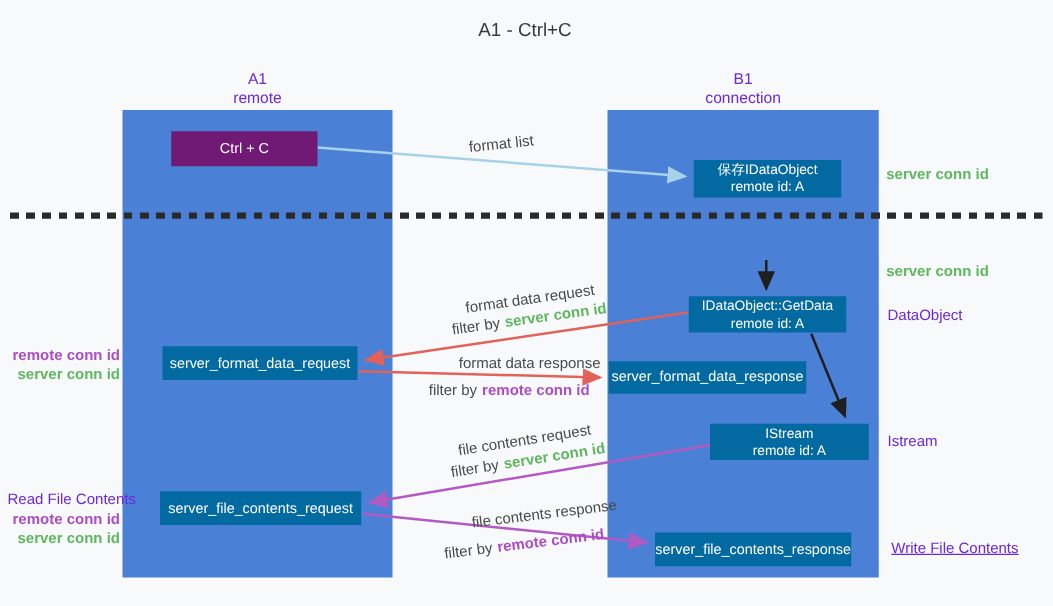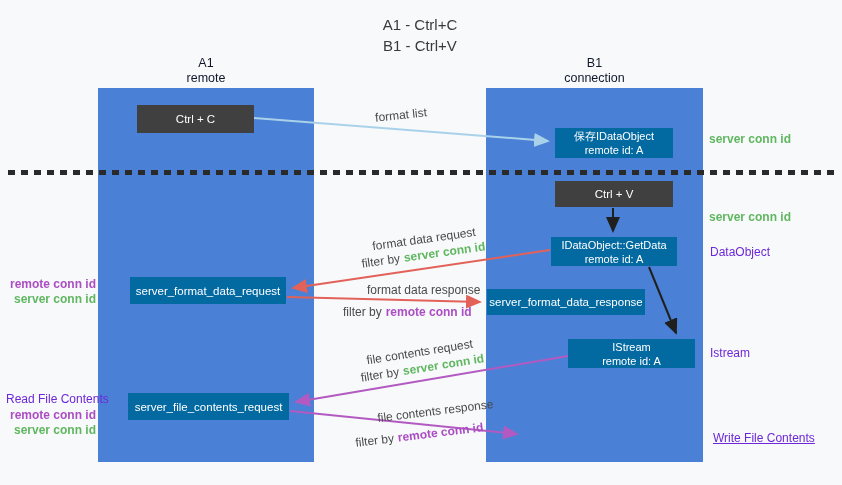--- a/index.html
+++ b/index.html
@@ -10,21 +10,21 @@
   }
   .canvas{position:relative;width:842px;height:485px;background:#f8f9fa;}
 
   .title{
     position:absolute;left:300;top:14px;left:300px;width:240px;
     text-align:center;font-size:15px;color:#3a3a3a;line-height:21px;
   }
 
   .col-header{
     position:absolute;top:56px;width:216px;text-align:center;
-    font-size:12.5px;color:#0f172a;line-height:15px;
+    font-size:12.5px;color:#6d28d9;line-height:15px;
   }
   .col-header.left{left:98px;}
   .col-header.right{left:486px;width:217px;}
 
   .lifeline{
     position:absolute;top:88px;height:374px;background:#4a80d5;
   }
   .lifeline.left{left:98px;width:216px;}
   .lifeline.right{left:486px;width:217px;}
 
@@ -32,21 +32,21 @@
     position:absolute;left:8px;top:170px;width:826px;height:5px;
     background:repeating-linear-gradient(to right,#2a2a2a 0 7px,transparent 7px 13px);
   }
 
   .node{
     position:absolute;display:flex;flex-direction:column;
     align-items:center;justify-content:center;
     color:#ffffff;font-size:11.5px;line-height:14px;text-align:center;
     box-sizing:border-box;
   }
-  .node.green{background:#404040;}
+  .node.green{background:#701a75;}
   .node.orange{background:#0369a1;}
 
   .side-label{position:absolute;font-size:12px;color:#6d28d9;white-space:nowrap;}
   .side-label.green{color:#5fb760;font-weight:bold;}
   .conn-id-block{position:absolute;width:92px;text-align:right;
     font-size:12px;font-weight:bold;line-height:15px;white-space:nowrap;}
   .conn-id-block .remote{color:#ab4ec4;}
   .conn-id-block .server{color:#5fb760;}
 
   .edge-label{
@@ -59,21 +59,20 @@
 
   svg.arrows{position:absolute;left:0;top:0;width:842px;height:485px;pointer-events:none;}
 </style>
 </head>
 <body>
 
 <div class="canvas">
 
   <div class="title">
     <div>A1 - Ctrl+C</div>
-    <div>B1 - Ctrl+V</div>
   </div>
 
   <div class="col-header left">
     <div>A1</div>
     <div>remote</div>
   </div>
   <div class="col-header right">
     <div>B1</div>
     <div>connection</div>
   </div>
@@ -109,23 +108,20 @@
 
   <div class="node green" style="left:137px;top:105px;width:117px;height:28px;">
     <span>Ctrl + C</span>
   </div>
 
   <div class="node orange" style="left:555px;top:128px;width:118px;height:30px;font-size:11px;">
     <span>保存IDataObject</span>
     <span>remote id: A</span>
   </div>
 
-  <div class="node green" style="left:555px;top:181px;width:118px;height:26px;">
-    <span>Ctrl + V</span>
-  </div>
 
   <div class="node orange" style="left:551px;top:237px;width:126px;height:29px;font-size:11px;">
     <span>IDataObject::GetData</span>
     <span>remote id: A</span>
   </div>
 
   <div class="node orange" style="left:130px;top:277px;width:156px;height:27px;">
     <span>server_format_data_request</span>
   </div>
 
@@ -135,20 +131,23 @@
 
   <div class="node orange" style="left:568px;top:339px;width:127px;height:29px;font-size:11px;">
     <span>IStream</span>
     <span>remote id: A</span>
   </div>
 
   <div class="node orange" style="left:128px;top:393px;width:161px;height:27px;">
     <span>server_file_contents_request</span>
   </div>
 
+  <div class="node orange" style="left:524px;top:426px;width:157px;height:27px;">
+    <span>server_file_contents_response</span>
+  </div>
 
   <div class="side-label green" style="left:709px;top:132px;">server conn id</div>
   <div class="side-label green" style="left:709px;top:210px;">server conn id</div>
   <div class="side-label" style="left:710px;top:245px;">DataObject</div>
   <div class="side-label" style="left:710px;top:346px;">Istream</div>
   <div class="side-label" style="left:713px;top:431px;text-decoration:underline;">Write File Contents</div>
 
   <div class="conn-id-block" style="left:4px;top:277px;">
     <div class="remote">remote conn id</div>
     <div class="server">server conn id</div>

